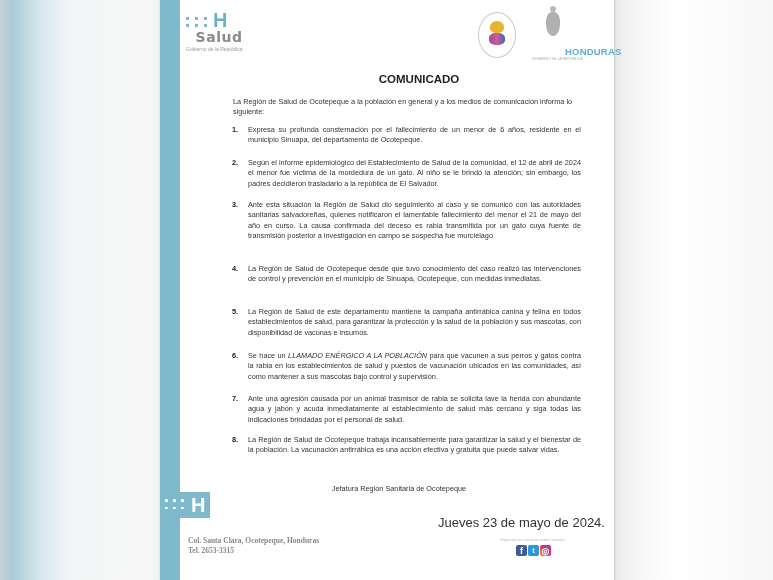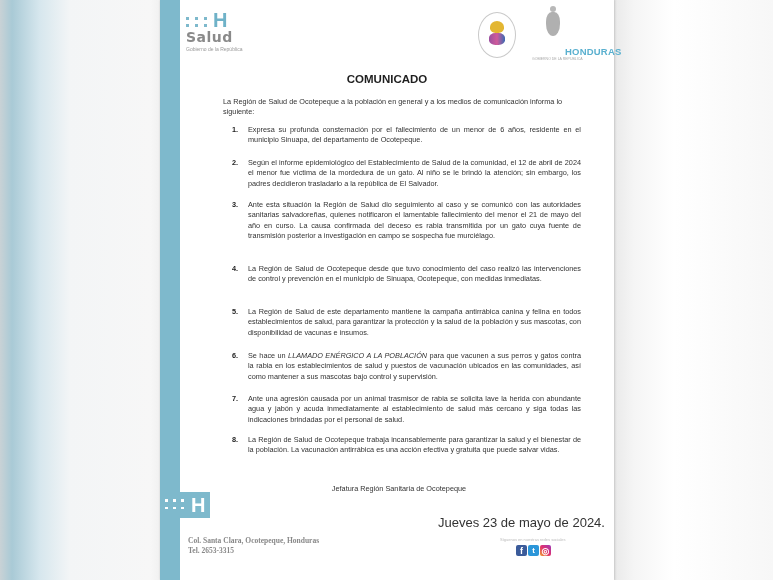--- a/index.html
+++ b/index.html
@@ -19,35 +19,35 @@
     }
     .left-band {
       position: absolute; left: 0; top: 0; width: 20px; height: 580px;
       background: #7eb9cc;
     }
     .header-logo { position: absolute; left: 26px; top: 12px; }
     .hlogo-mark { display: flex; align-items: flex-end; gap: 3px; height: 16px; }
     .dots { display: grid; grid-template-columns: repeat(3, 6px); grid-row-gap: 4px; grid-column-gap: 3px; margin-bottom: 1px; }
     .dots span { width: 3px; height: 3px; background: #7eb9cc; display: block; }
     .hletter { color: #6fb2c8; font-weight: bold; font-size: 20px; line-height: 16px; font-family: "Liberation Sans", sans-serif; }
-    .salud-word { color: #8a8a8a; font-weight: bold; font-size: 14px; margin-top: 2px; letter-spacing: 0.5px; line-height: 14px; font-family: "DejaVu Sans", sans-serif; }
+    .salud-word { color: #8a8a8a; font-weight: bold; font-size: 14px; margin-top: 2px; letter-spacing: 0.5px; line-height: 14px; font-family: "DejaVu Sans", sans-serif; text-align: right; }
     .gob { color: #999; font-size: 5px; margin-top: 2px; line-height: 6px; }
     .region { color: #777; font-size: 9.5px; font-family: "Liberation Serif", serif; line-height: 11px; margin-top: 1px; }
 
     .seal { position: absolute; left: 318px; top: 12px; width: 36px; height: 44px; border: 1px solid #c9c9c9; border-radius: 50%; background: #fff; overflow: hidden; }
     .seal .caduceus { position: absolute; left: 11px; top: 8px; width: 14px; height: 12px; background: #e3b632; border-radius: 50% 50% 40% 40%; }
     .seal .flower { position: absolute; left: 10px; top: 20px; width: 16px; height: 12px; background: linear-gradient(90deg, #9a4fa0, #d05a9a, #3a6ab3); border-radius: 40%; }
     .honduras-emblem { position: absolute; left: 378px; top: 6px; width: 30px; height: 36px; }
     .honduras-emblem .crest { position: absolute; left: 8px; top: 6px; width: 14px; height: 24px; background: #8e8e8e; border-radius: 40% 40% 50% 50%; opacity: 0.7; }
     .honduras-emblem .top { position: absolute; left: 12px; top: 0; width: 6px; height: 6px; background: #9a9a9a; border-radius: 50%; opacity: 0.7; }
     .honduras-text { position: absolute; left: 363px; top: 46px; color: #5ab0cf; font-weight: bold; font-size: 9.5px; letter-spacing: 0.2px; margin-left: 42px; }
     .honduras-sub { position: absolute; left: 372px; top: 57px; color: #aaa; font-size: 3.5px; }
 
-    .title { position: absolute; left: 0; width: 454px; top: 73px; text-align: center; font-weight: bold; font-size: 11.5px; color: #1f1f1f; }
-    .intro { position: absolute; left: 63px; top: 97px; width: 358px; font-size: 7.3px; line-height: 10px; color: #333; }
+    .title { position: absolute; left: 0; width: 454px; top: 73px; text-align: center; font-weight: bold; font-size: 11.5px; color: #1f1f1f; padding-left: 32px; }
+    .intro { position: absolute; left: 73px; top: 97px; width: 358px; font-size: 7.3px; line-height: 10px; color: #333; }
     .items { position: absolute; left: 63px; top: 125px; width: 360px; }
     .item { position: absolute; left: 0; width: 360px; font-size: 7.3px; line-height: 10.3px; color: #333; }
     .item .num { position: absolute; left: 9px; top: 0; font-weight: bold; color: #222; }
     .item .txt { position: absolute; left: 25px; width: 333px; text-align: justify; }
     .item .txt em { font-style: italic; }
     .signature { position: absolute; left: 0; width: 454px; top: 484px; text-align: center; font-size: 7.3px; color: #333; padding-left: 12px; }
 
     .footer-block { position: absolute; left: 0; top: 492px; width: 50px; height: 26px; background: #7eb9cc; }
     .footer-block .fdots { position: absolute; left: 5px; top: 7px; display: grid; grid-template-columns: repeat(3, 6px); grid-row-gap: 5px; grid-column-gap: 2px; }
     .footer-block .fdots span { width: 2.5px; height: 2.5px; background: #fff; display: block; }

